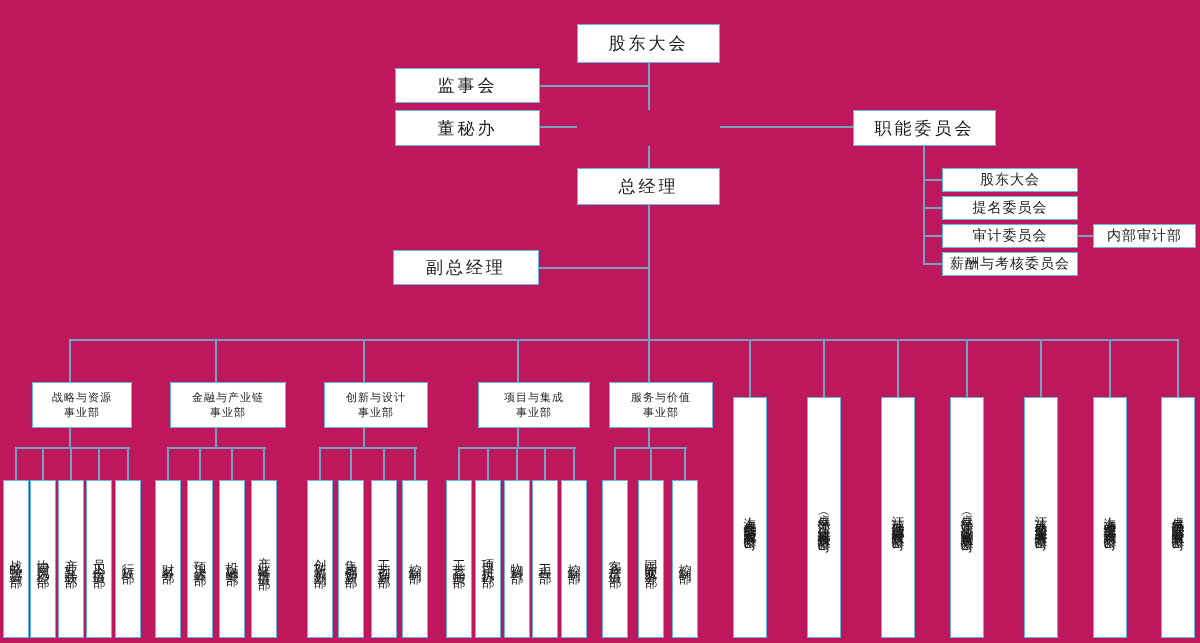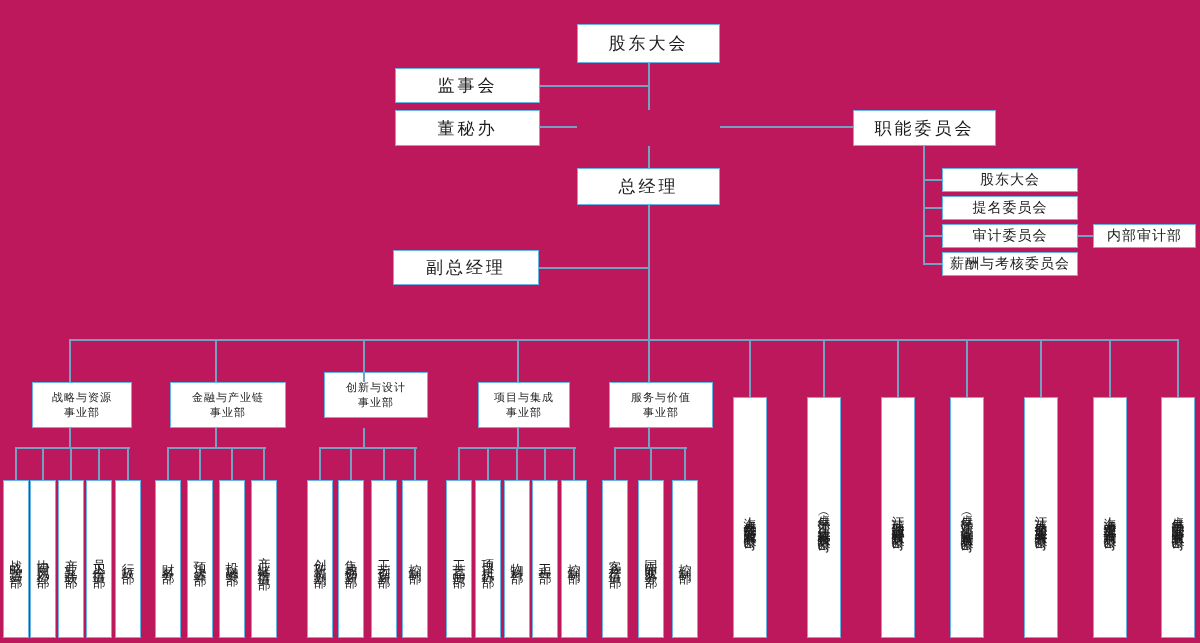--- a/index.html
+++ b/index.html
@@ -67,25 +67,25 @@
   <div class="box c-box" style="left:1093px;top:224px;width:103px;height:24px;">内部审计部</div>
 
   <div class="box d-head" style="left:20px;top:382px;width:100px;height:46px;">
     <span>战略与资源</span>
     <span>事业部</span>
   </div>
   <div class="box d-head" style="left:158px;top:382px;width:116px;height:46px;">
     <span>金融与产业链</span>
     <span>事业部</span>
   </div>
-  <div class="box d-head" style="left:312px;top:372px;width:104px;height:46px;">
+  <div class="box d-head" style="left:312px;top:382px;width:104px;height:46px;">
     <span>创新与设计</span>
     <span>事业部</span>
   </div>
-  <div class="box d-head" style="left:466px;top:382px;width:92px;height:46px;align-items:center;">
+  <div class="box d-head" style="left:466px;top:382px;width:112px;height:46px;align-items:center;">
     <span>项目与集成</span>
     <span>事业部</span>
   </div>
   <div class="box d-head" style="left:597px;top:382px;width:104px;height:46px;align-items:center;">
     <span>服务与价值</span>
     <span>事业部</span>
   </div>
 
   <div class="box v-box" style="left:3px;top:480px;width:26px;height:158px;">战略运营部</div>
   <div class="box v-box" style="left:30px;top:480px;width:26px;height:158px;">协同风控部</div>

